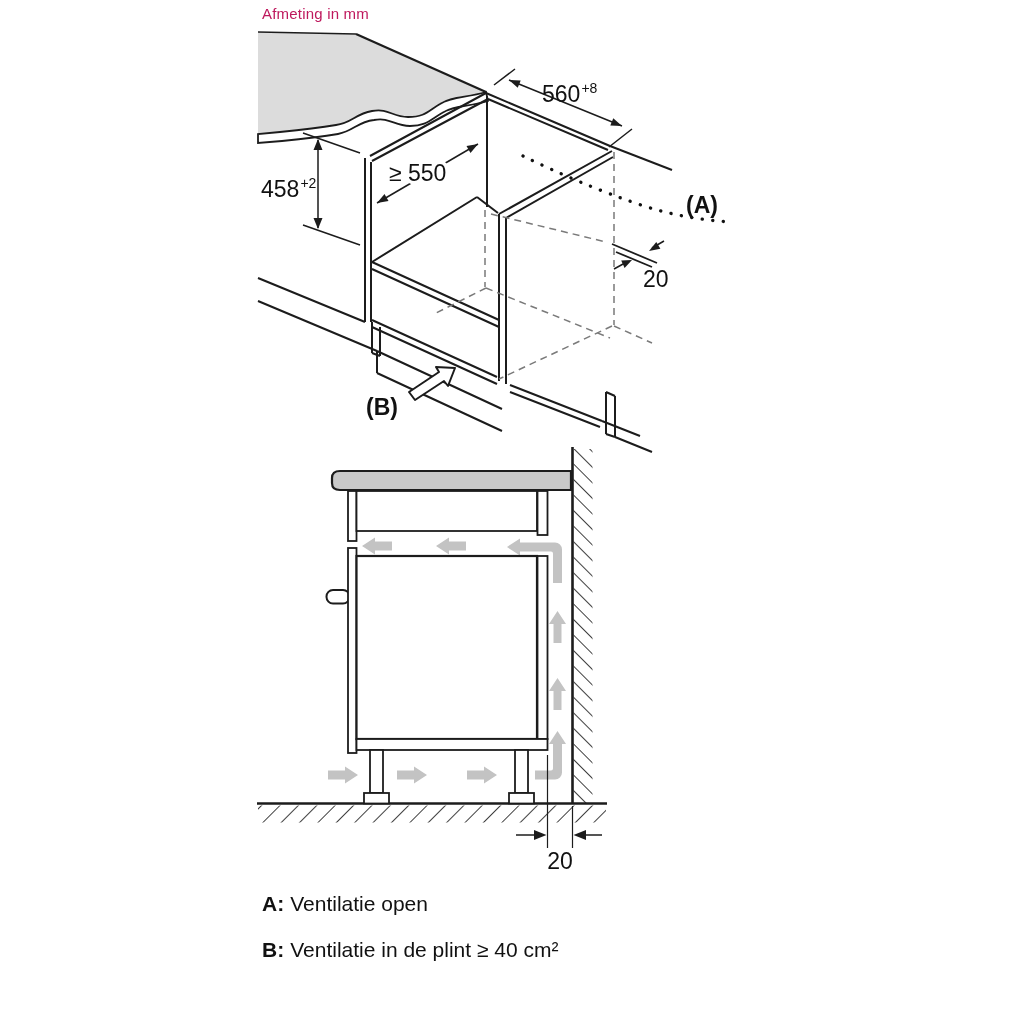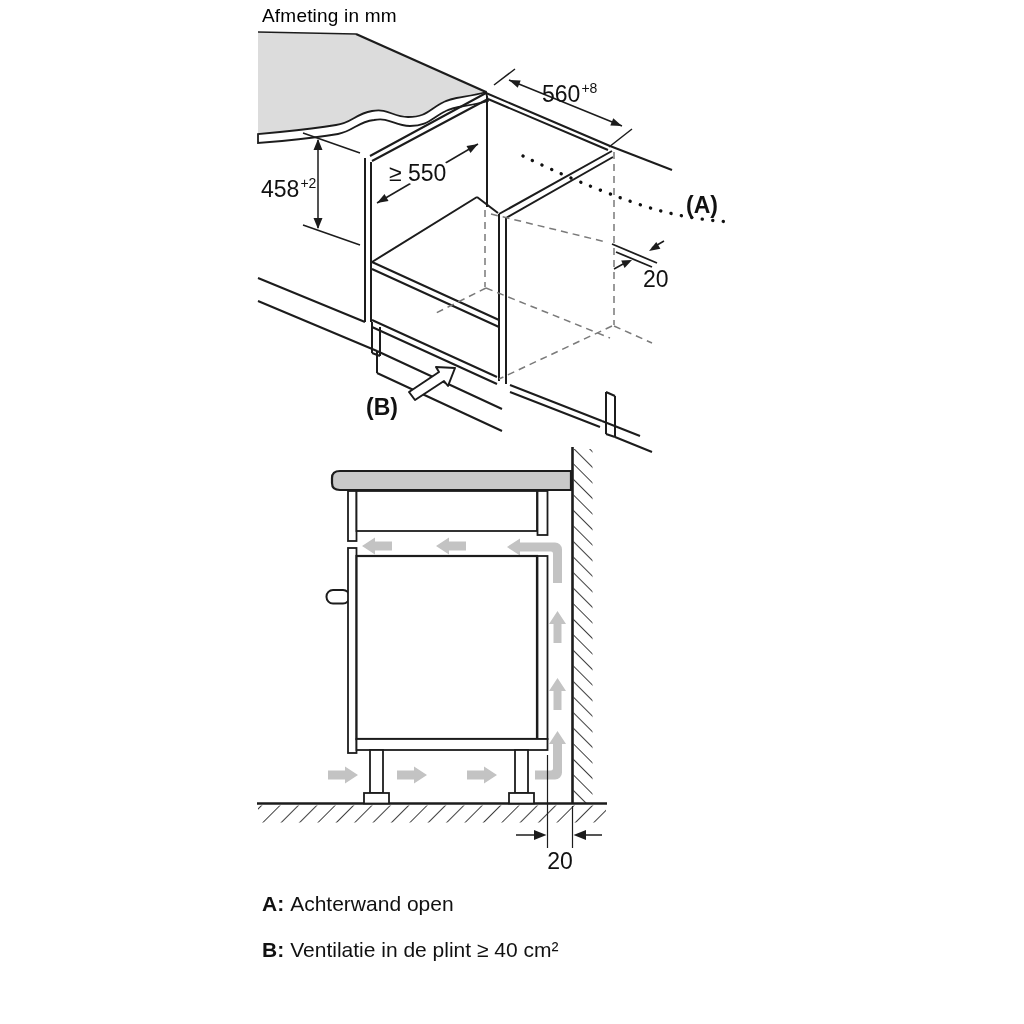--- a/index.html
+++ b/index.html
@@ -1,19 +1,19 @@
 <!DOCTYPE html>
 <html><head>
 <meta charset="utf-8">
 <style>
   html,body{margin:0;padding:0;background:#ffffff;}
   body{width:1024px;height:1024px;position:relative;overflow:hidden;
        font-family:"Liberation Sans", sans-serif;color:#1c1c1c;}
-  .page-title{position:absolute;left:262px;top:5px;font-size:19px;
-       letter-spacing:.2px;color:#000000;}
+  .page-title{position:absolute;left:262px;top:5px;font-size:15px;
+       letter-spacing:.2px;color:#be185d;}
   .legend-row{position:absolute;left:262px;font-size:21px;color:#111;
        white-space:nowrap;}
   .legend-key{font-weight:bold;margin-right:6px;}
   svg{position:absolute;overflow:visible;}
   svg text{font-family:"Liberation Sans", sans-serif;fill:#111;}
   .dimtxt{font-size:23px;}
   .suptxt{font-size:14px;}
   .bold{font-weight:bold;}
   .halo{paint-order:stroke;stroke:#ffffff;stroke-width:7px;}
 </style>
@@ -151,17 +151,17 @@
     <line x1="576" y1="835" x2="602" y2="835" stroke-width="1.5"></line>
   </g>
   <g fill="#1c1c1c" stroke="none">
     <polygon points="546.5,835 534,830 534,840"></polygon>
     <polygon points="573.5,835 586,830 586,840"></polygon>
   </g>
   <text class="dimtxt" x="560" y="869" text-anchor="middle">20</text>
 </svg>
 
 <div class="legend-row" style="top:892px">
-  <span class="legend-key">A:</span><span>Achterwand open</span>
+  <span class="legend-key">A:</span><span>Ventilatie open</span>
 </div>
 <div class="legend-row" style="top:938px">
   <span class="legend-key">B:</span><span>Ventilatie in de plint ≥ 40 cm²</span>
 </div>
 
 </body></html>

